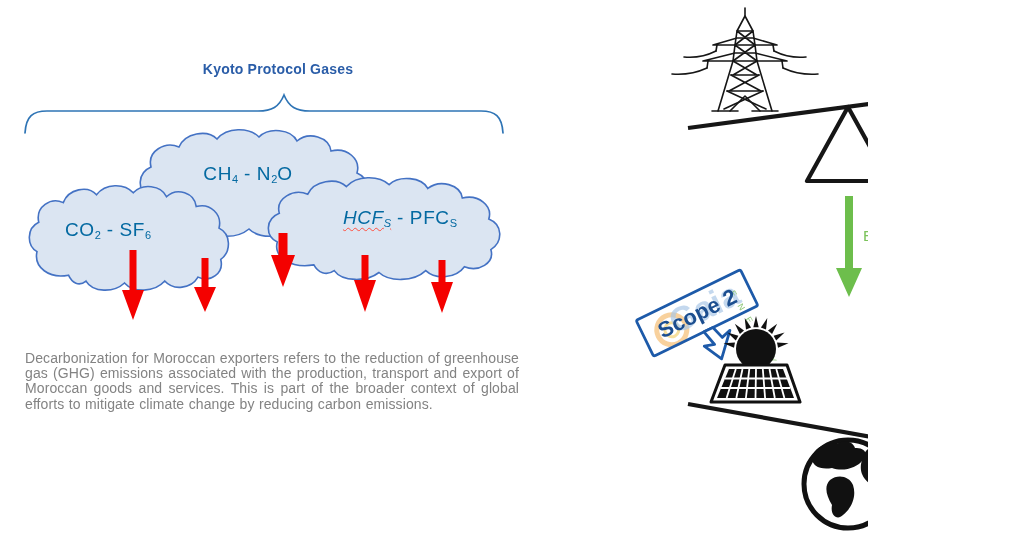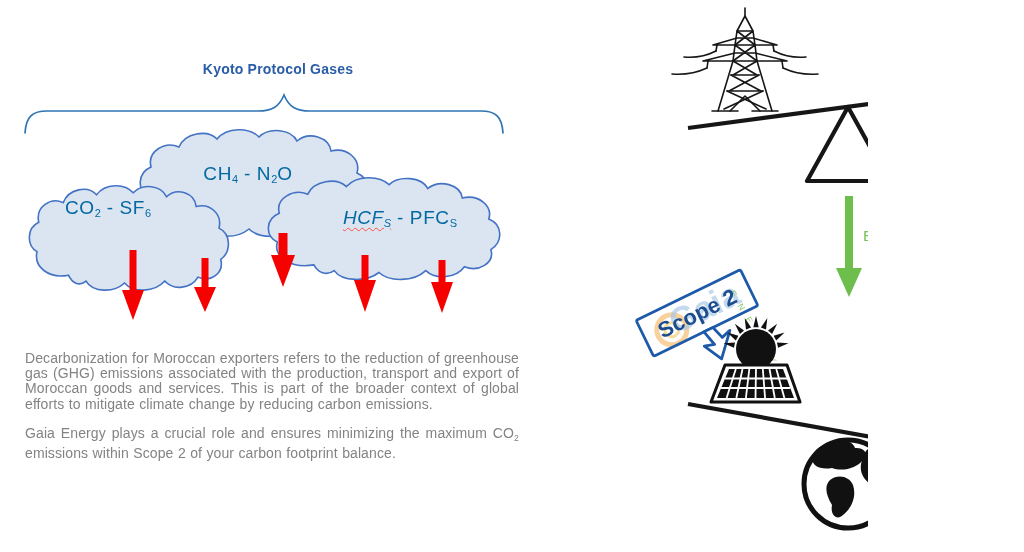--- a/index.html
+++ b/index.html
@@ -61,31 +61,30 @@
       <path d="M438.5,260 L445.5,260 L445.5,282 L453,282 L442,313 L431,282 L438.5,282 Z"></path>
     </g>
   </svg>
 
   <div class="abs diagram-title">Kyoto Protocol Gases</div>
 
   <div class="abs formula" style="left:248px;top:174px">
     <span>CH</span><sub>4</sub><span> - N</span><sub>2</sub><span>O</span>
   </div>
 
-  <div class="abs formula" style="left:108px;top:208px">
+  <div class="abs formula" style="left:108px;top:230px">
     <span>CO</span><sub>2</sub><span> - SF</span><sub>6</sub><span></span>
   </div>
 
   <div class="abs formula" style="left:400px;top:218px">
     <span class="misspell"><span>HCF</span><sub>S</sub></span><span> - PFC</span><sub>S</sub><span></span>
   </div>
 
   <div class="abs paragraphs">
     <p>Decarbonization for Moroccan exporters refers to the reduction of greenhouse gas (GHG) emissions associated with the production, transport and export of Moroccan goods and services. This is part of the broader context of global efforts to mitigate climate change by reducing carbon emissions.</p>
-    <p><span>Gaia Energy plays a crucial role and ensures minimizing the maximum CO</span><sub>2</sub><span> emissions within Scope 2 of your carbon footprint balance.</span></p>
   </div>
 
   <svg class="abs" style="left:560px;top:0" width="464" height="552" viewBox="0 0 464 552">
     <defs>
       <g id="co2-cloud-def">
         <path fill="#fff" stroke="#111" stroke-width="3.4" stroke-linejoin="round" d="
           M -38,20 C -48,20 -53,10 -48,3 C -56,-4 -52,-17 -41,-18 C -42,-30 -29,-37 -20,-30
           C -15,-42 3,-44 10,-33 C 19,-41 33,-35 33,-23 C 44,-23 50,-12 44,-4
           C 52,2 49,15 39,17 C 41,26 30,31 23,26 C 17,33 4,34 -2,27
           C -10,34 -24,33 -28,25 C -32,23 -35,22 -38,20 Z"></path>

